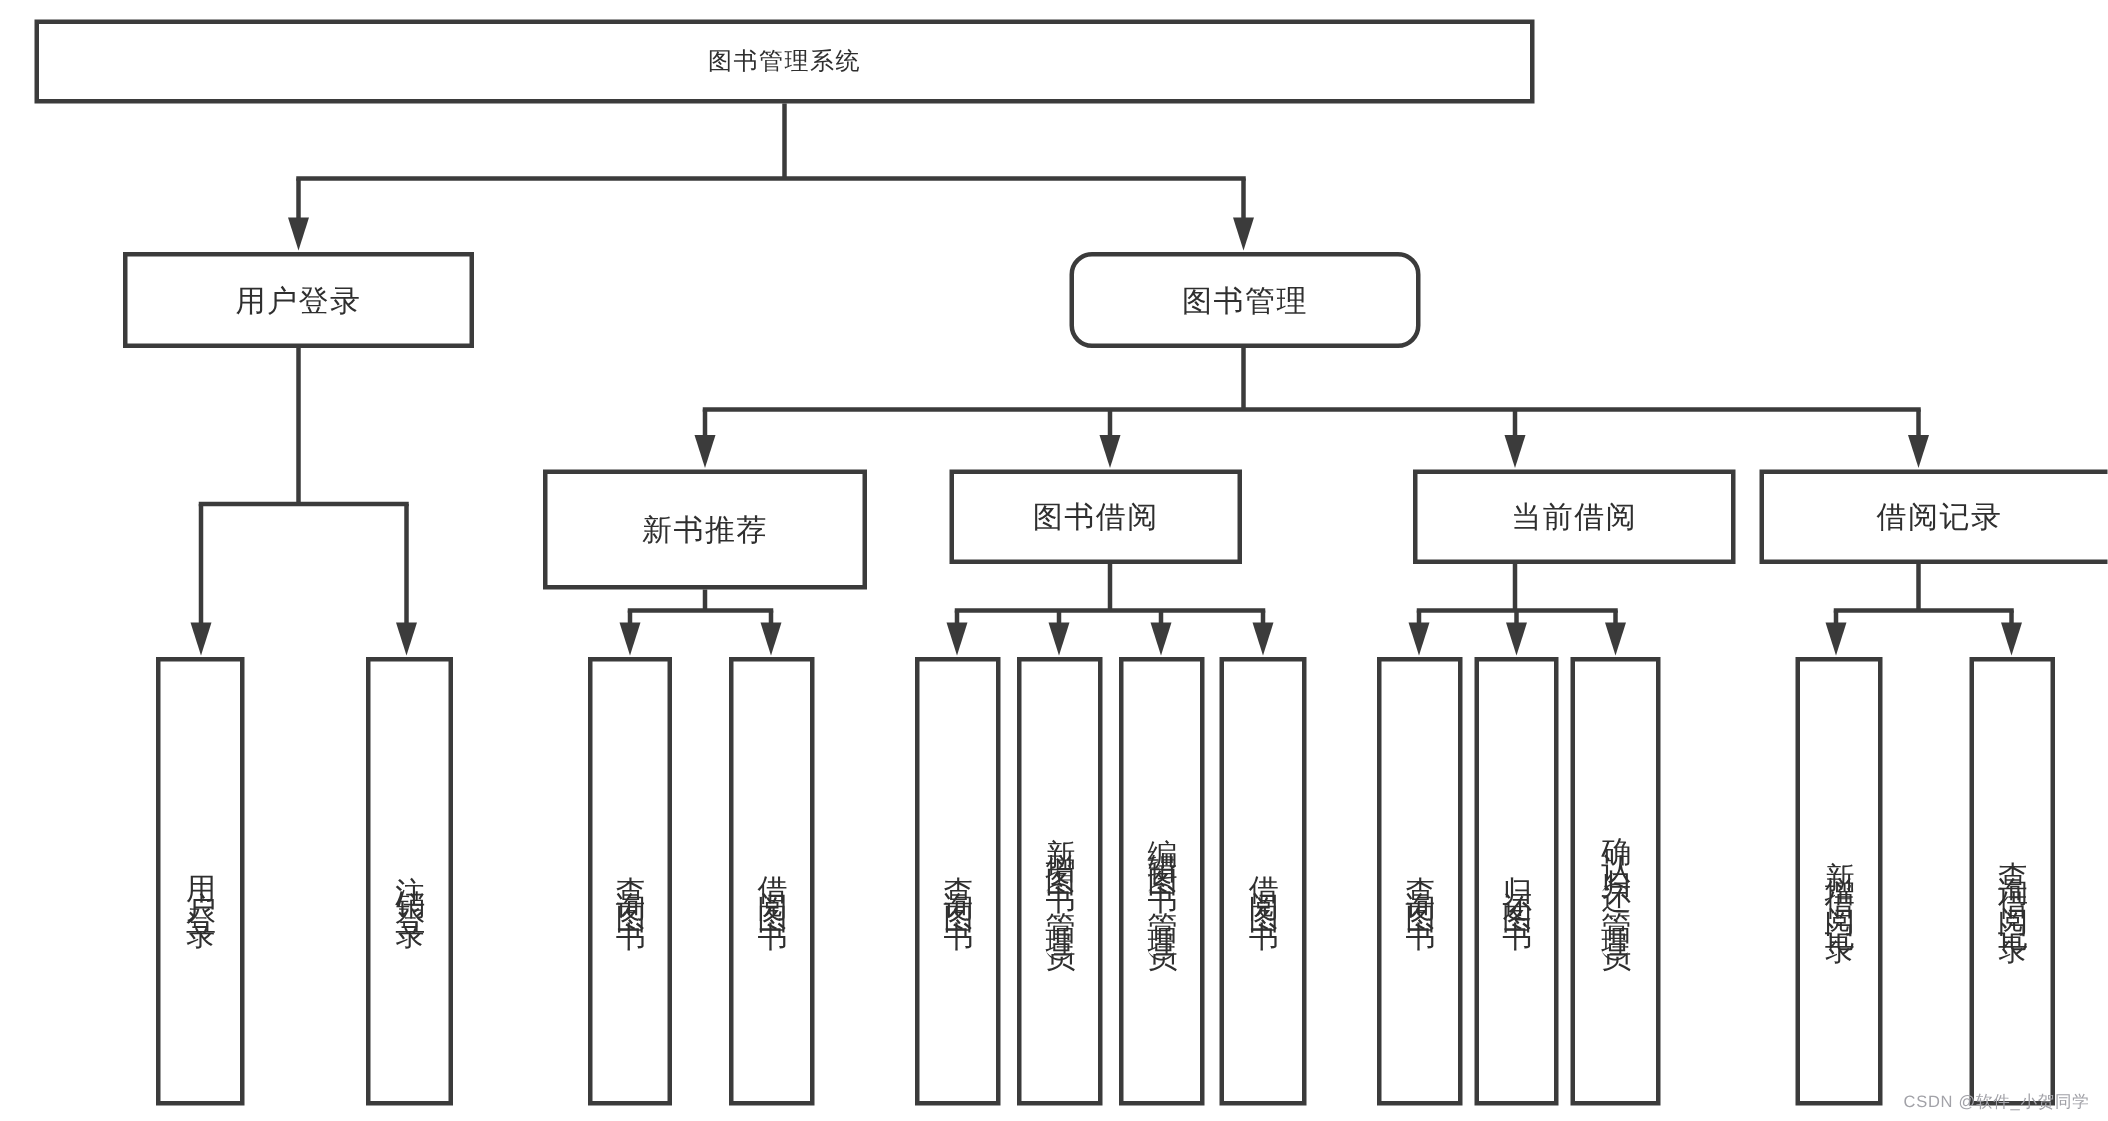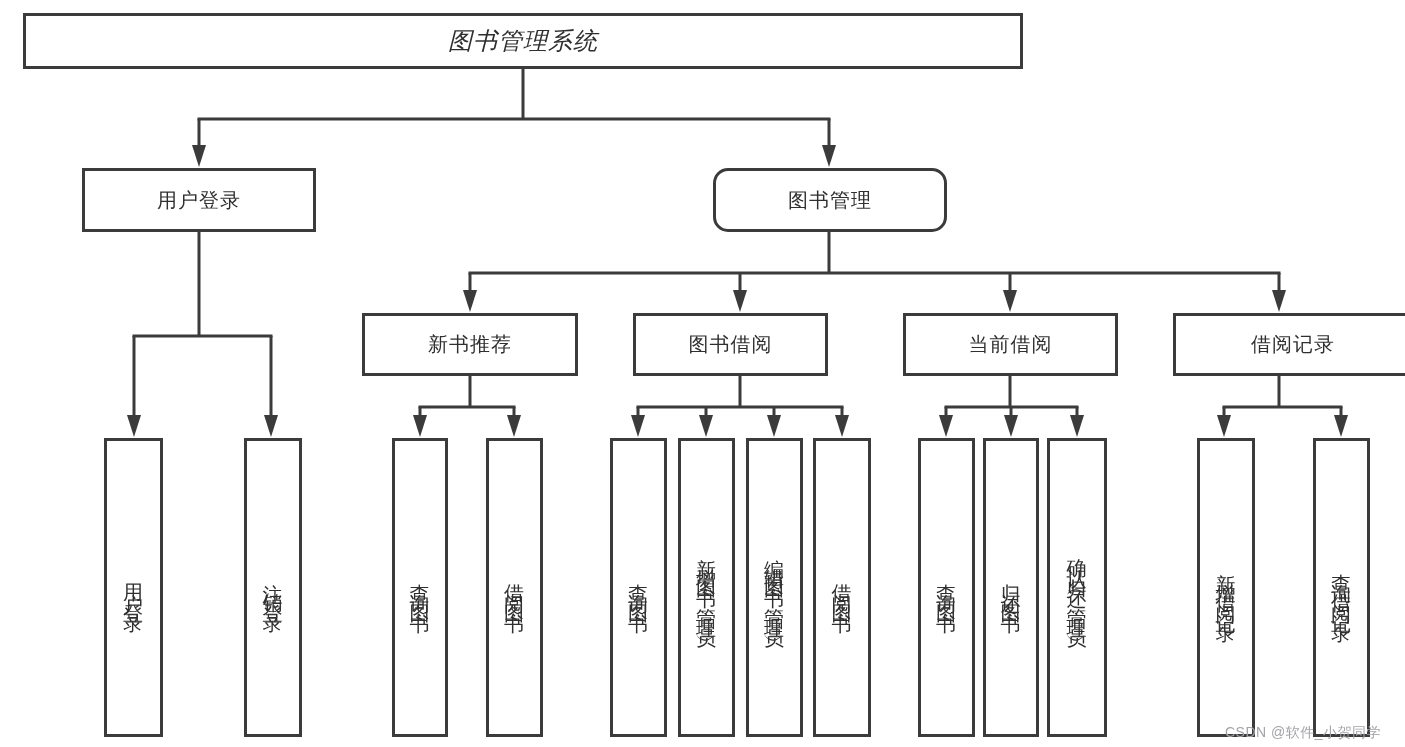--- a/index.html
+++ b/index.html
@@ -11,29 +11,29 @@
   }
   .stage { position:absolute; left:0; top:0; width:1405px; height:747px; }
   svg.wires { position:absolute; left:0; top:0; width:1405px; height:747px; }
   .node {
     position:absolute; background:#ffffff;
     border:3px solid #3b3b3b; color:#2f2f2f;
     display:flex; align-items:center; justify-content:center;
     text-align:center;
   }
   .h-node { font-size:20px; letter-spacing:1px; }
-  .root-node { font-size:24px;font-style:italic; }
+  .root-node { font-size:16px; }
   .v-node span {
     writing-mode:vertical-rl; text-orientation:mixed;
     font-size:20px; line-height:1; letter-spacing:10px;
     white-space:nowrap;
   }
   .watermark {
-    position:absolute; right:24px; bottom:5px;
-    font-size:14px; color:#a2a2a8; letter-spacing:0.5px;
+    position:absolute; right:12px; bottom:5px;
+    font-size:11px; color:#a2a2a8; letter-spacing:0.5px;
     z-index:6; white-space:nowrap;
   }
 </style>
 </head>
 <body>
 
 <div class="stage">
 
   <svg class="wires" viewBox="0 0 1405 747" xmlns="http://www.w3.org/2000/svg">
 
@@ -129,27 +129,27 @@
     <span>图书管理系统</span>
   </div>
 
   <div class="node h-node" style="left:82px; top:168px; width:234px; height:64px;">
     <span>用户登录</span>
   </div>
   <div class="node h-node" style="left:713px; top:168px; width:234px; height:64px;border-radius:15px;">
     <span>图书管理</span>
   </div>
 
-  <div class="node h-node" style="left:362px; top:313px; width:216px; height:63px;font-family:Liberation Serif, serif;">
+  <div class="node h-node" style="left:362px; top:313px; width:216px; height:80px;font-family:Liberation Serif, serif;">
     <span>新书推荐</span>
   </div>
   <div class="node h-node" style="left:633px; top:313px; width:195px; height:63px;">
     <span>图书借阅</span>
   </div>
-  <div class="node h-node" style="left:903px; top:313px; width:215px; height:63px;">
+  <div class="node h-node" style="left:942px; top:313px; width:215px; height:63px;">
     <span>当前借阅</span>
   </div>
   <div class="node h-node" style="left:1173px; top:313px; width:240px; height:63px;">
     <span>借阅记录</span>
   </div>
 
   <div class="node v-node" style="left:104px; top:438px; width:59px; height:299px;">
     <span>用户登录</span>
   </div>
   <div class="node v-node" style="left:244px; top:438px; width:58px; height:299px;">

